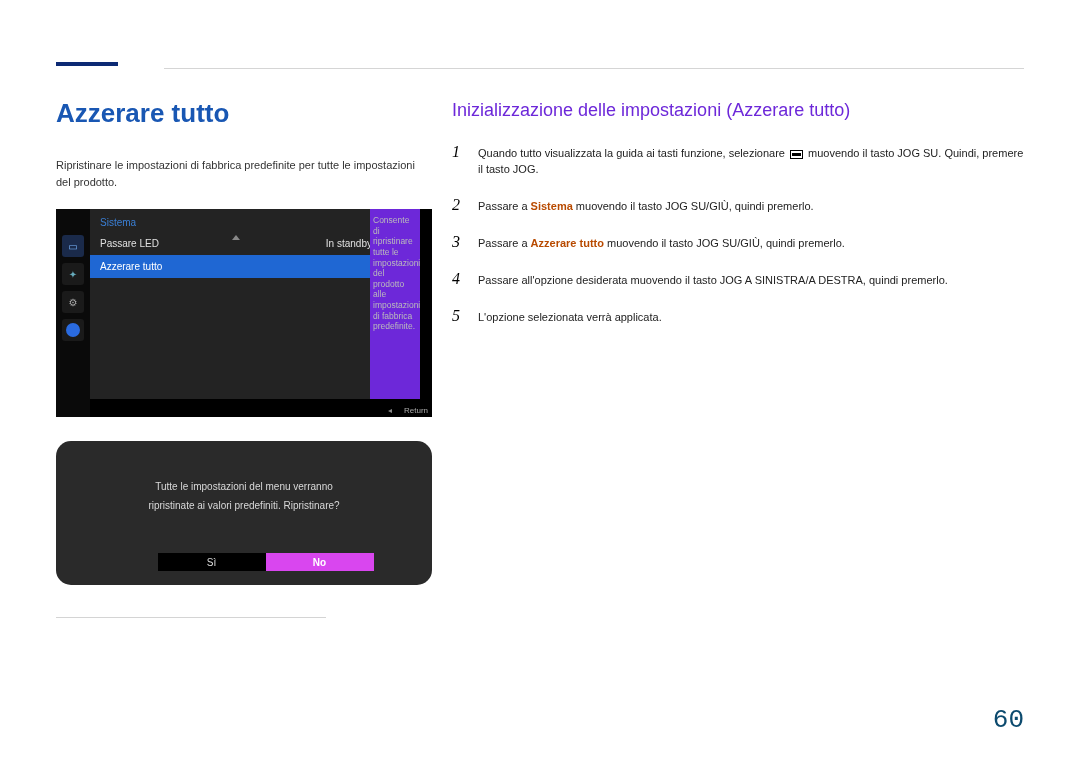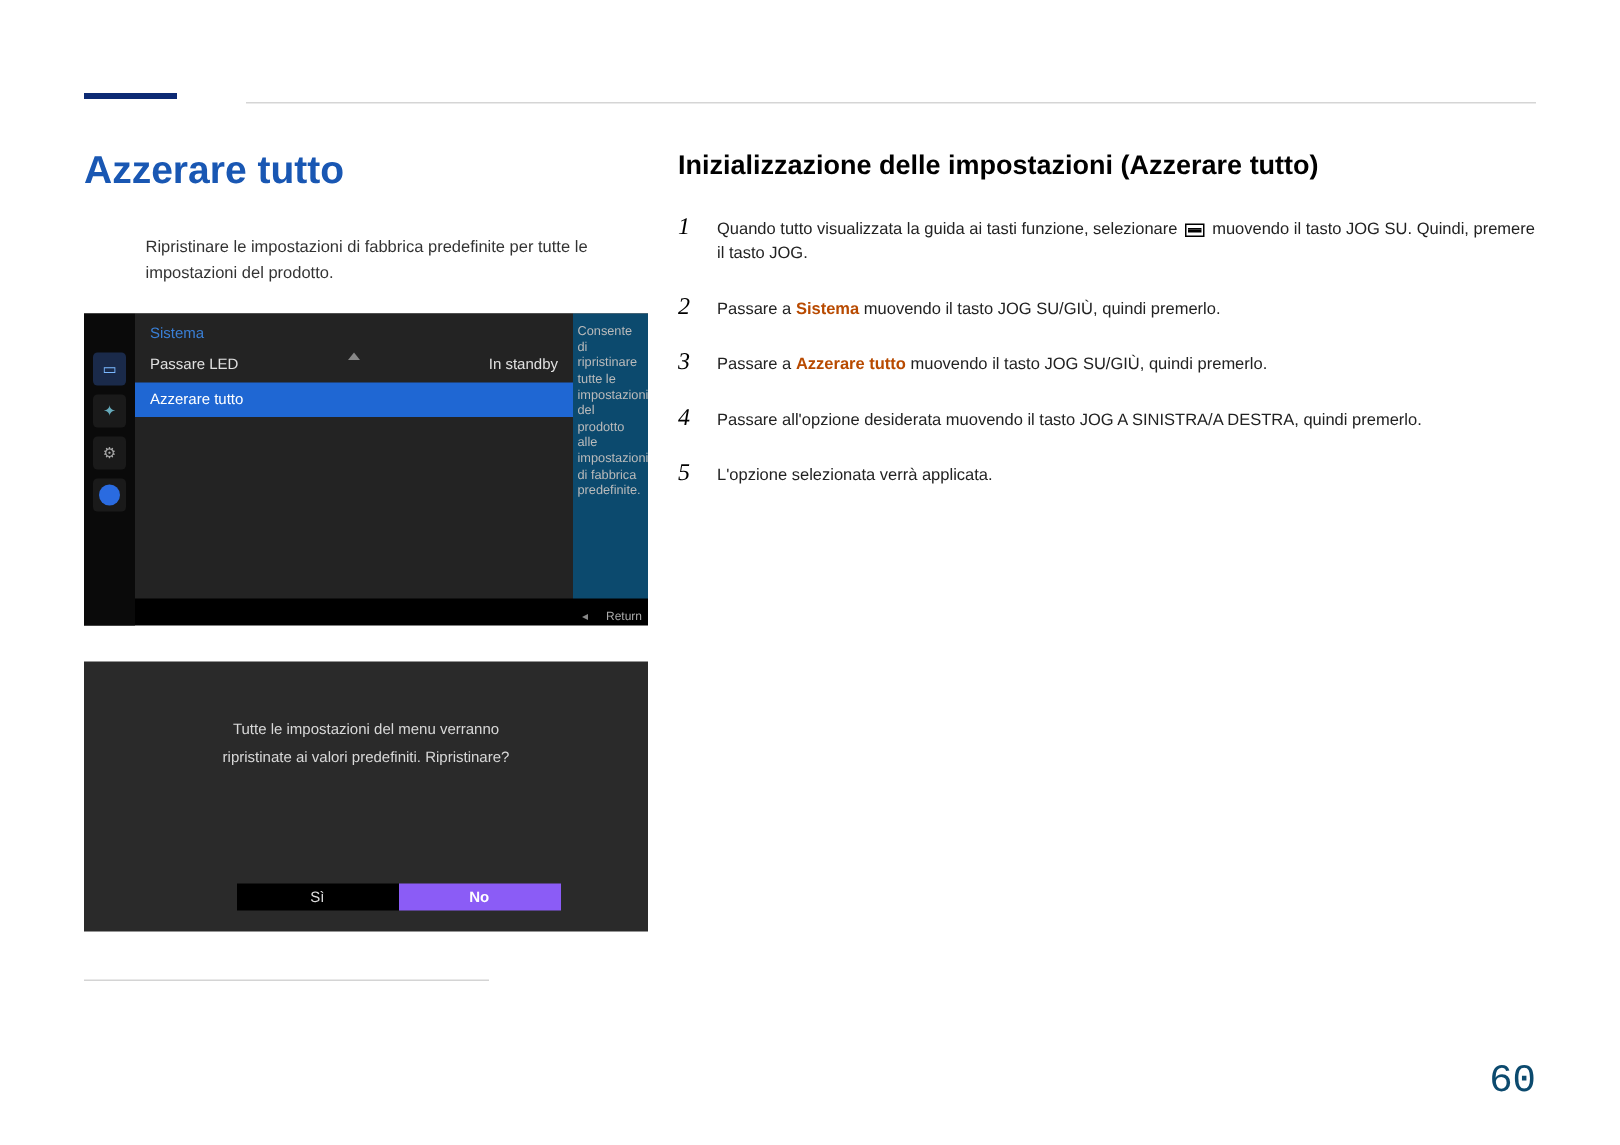--- a/index.html
+++ b/index.html
@@ -44,21 +44,20 @@
     color: #1957b3;
     font-size: 26px;
     font-weight: 600;
     margin-bottom: 28px;
   }
   .intro-text {
     font-size: 11px;
     line-height: 1.55;
     color: #333;
     margin-bottom: 18px;
-    margin-left: 41px;
   }
   
   .menu-box {
     width: 376px;
     height: 208px;
     background: #000;
     position: relative;
     font-size: 10px;
     color: #ccc;
   }
@@ -84,23 +83,23 @@
   .sb-info { background:#1a1a1a; }
   .sb-info-dot { width:14px; height:14px; background:#2a6be0; border-radius:50%; }
   .menu-body {
     position: absolute;
     left: 34px; top: 0; bottom: 18px;
     width: 292px;
     background: #232323;
   }
   .menu-hint {
     position: absolute;
-    right: 0; top: 0; bottom: 18px;
+    right: 12px; top: 0; bottom: 18px;
     width: 50px;
-    background: #0c4a6e;
+    background: #6d28d9;
     padding: 6px 3px;
     font-size: 8.5px;
     line-height: 1.25;
     color: #bbb;
   }
   .menu-header {
     color: #3a7fd5;
     font-size: 10px;
     padding: 8px 10px 4px;
   }
@@ -133,23 +132,24 @@
     color: #aaa;
   }
   .menu-return::before {
     content:"◂";
     margin-right: 12px;
     color:#888;
   }
   .dialog-box {
     margin-top: 24px;
     width: 376px;
-    height: 180px;
+    height: 144px;
     background: #2a2a2a;
     position: relative;
+    border-radius: 15px;
   }
   .dialog-text {
     position: absolute;
     top: 36px;
     left: 0; right: 0;
     text-align: center;
     font-size: 10px;
     line-height: 1.9;
     color: #d8d8d8;
   }
@@ -163,39 +163,39 @@
   }
   .dialog-btn {
     width: 108px;
     height: 18px;
     font-size: 10px;
     display: flex;
     align-items: center;
     justify-content: center;
   }
   .btn-si { background:#000; color:#ddd;margin-left:43px; }
-  .btn-no { background:#8b5cf6; color:#fff;font-weight:bold; }
+  .btn-no { background:#d946ef; color:#fff;font-weight:bold; }
   .footnote-rule {
     margin-top: 32px;
     width: 270px;
     height: 1px;
     background: #aaa;
     opacity: .5;
   }
   .footnote {
     margin-top: 10px;
     font-size: 10px;
     color: #888;
   }
   .footnote .dash { color:#333; font-weight:bold; margin-right:3px; }
   
   h2.sub-title {
     font-size: 18px;
-    font-weight: 700;
-    color: #000000;
+    font-weight: 400;
+    color: #6d28d9;
     margin-bottom: 22px;
   }
   .step {
     display: flex;
     gap: 14px;
     margin-bottom: 18px;
     align-items: baseline;
   }
   .step-num {
     font-family: Georgia, serif;

